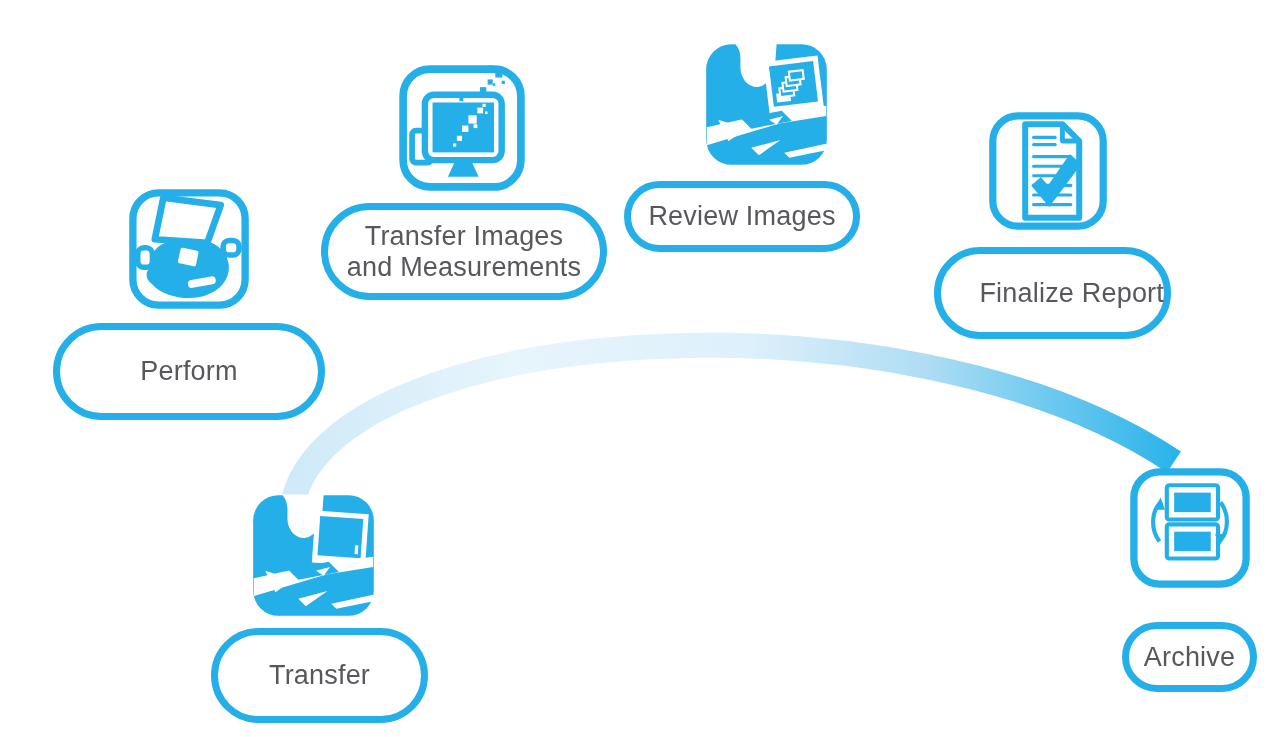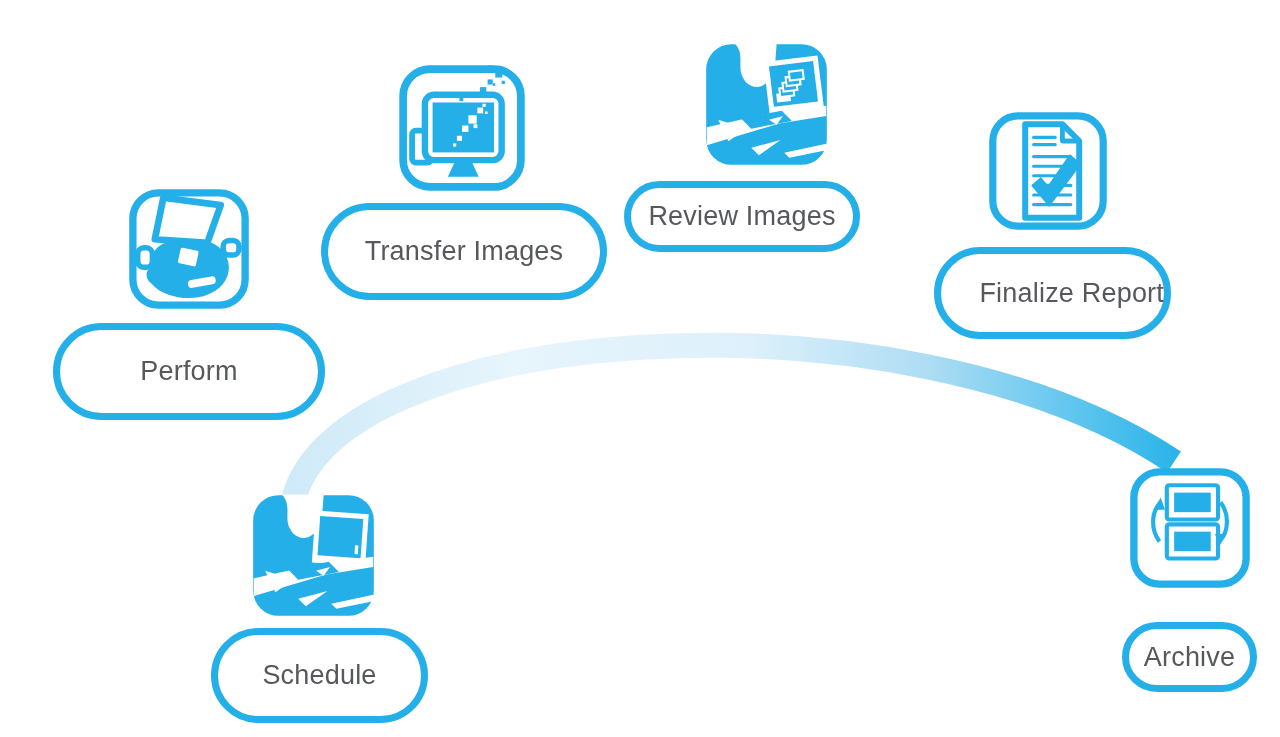--- a/index.html
+++ b/index.html
@@ -99,20 +99,21 @@
       <rect x="70" y="12" width="4" height="4" fill="#24afe8"></rect>
       <rect x="76" y="5" width="5.5" height="5.5" fill="#24afe8"></rect>
       <rect x="68" y="22" width="2.5" height="2.5" fill="#24afe8"></rect>
       <rect x="74" y="15" width="2" height="2" fill="#24afe8"></rect>
       <rect x="81" y="13" width="2.5" height="2.5" fill="#24afe8"></rect>
       <rect x="71" y="1" width="2.5" height="2.5" fill="#24afe8"></rect>
     </svg>
   </span>
   <div class="pill pill-transfer">
     <div>Transfer Images</div>
+    <div>and Measurements</div>
   </div>
 
   <span class="icon icon-review">
     <svg viewBox="0 0 100 100">
       <rect x="2.5" y="2.5" width="95" height="95" rx="20" fill="#24afe8"></rect>
       <path d="M25,2 C33,10 27,20 31,28 C34,35 41,38 47,35 L56,29 L58,2 Z" fill="#fff"></path>
       <g transform="rotate(-7 70 36)">
         <rect x="50" y="14" width="43" height="42" fill="#fff"></rect>
         <rect x="54" y="18" width="35" height="32" fill="#24afe8"></rect>
         <rect x="57" y="40" width="11" height="7" fill="#fff"></rect>
@@ -186,16 +187,16 @@
       </g>
       <path d="M3,68 L52,57 L97,51 L97,59 L60,65 L3,82 Z" fill="#fff"></path>
       <path d="M30,61 L62,55 L70,63 L38,69 Z" fill="#24afe8"></path>
       <path d="M52,62 L63,59 L58,66 Z" fill="#fff"></path>
       <path d="M12,62 L34,69 L20,79 Z" fill="#fff"></path>
       <path d="M38,84 L61,78 L44,90 Z" fill="#fff"></path>
       <path d="M64,88 L97,81 L97,86 L68,92 Z" fill="#fff"></path>
     </svg>
   </span>
   <div class="pill pill-schedule">
-    <div>Schedule</div>
+    <div>Transfer</div>
   </div>
 
 </div>
 
 </body></html>

